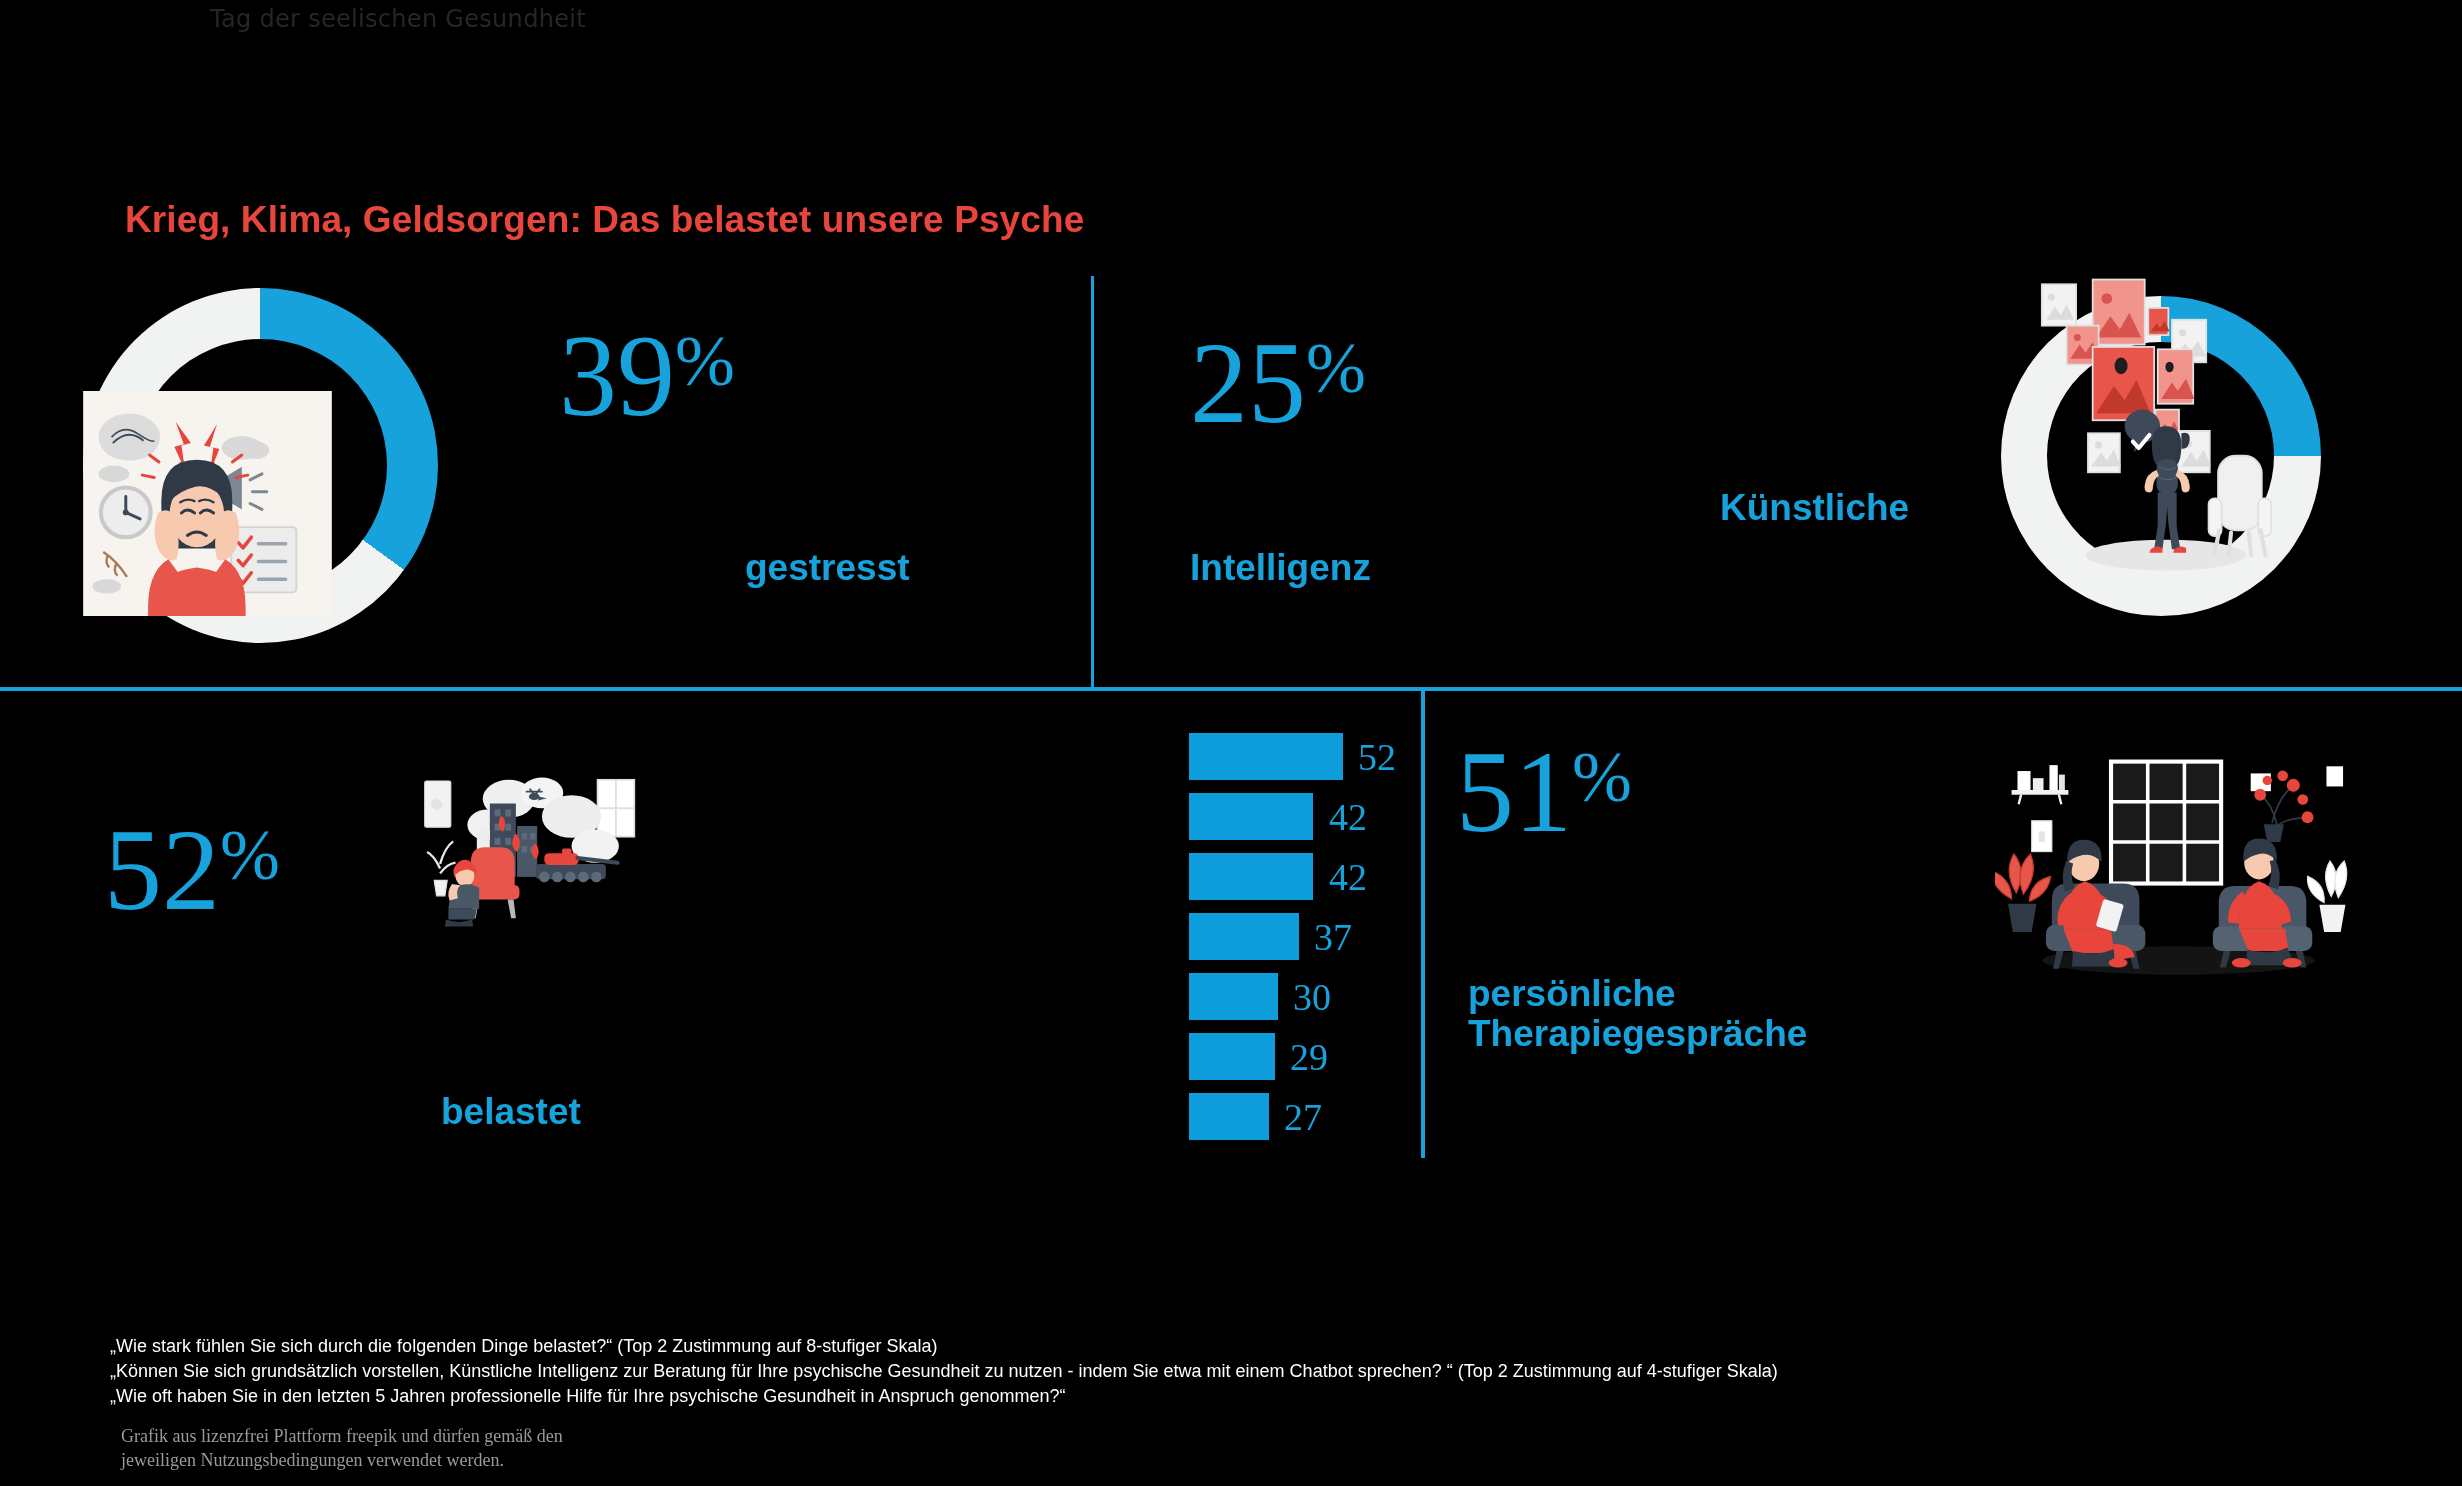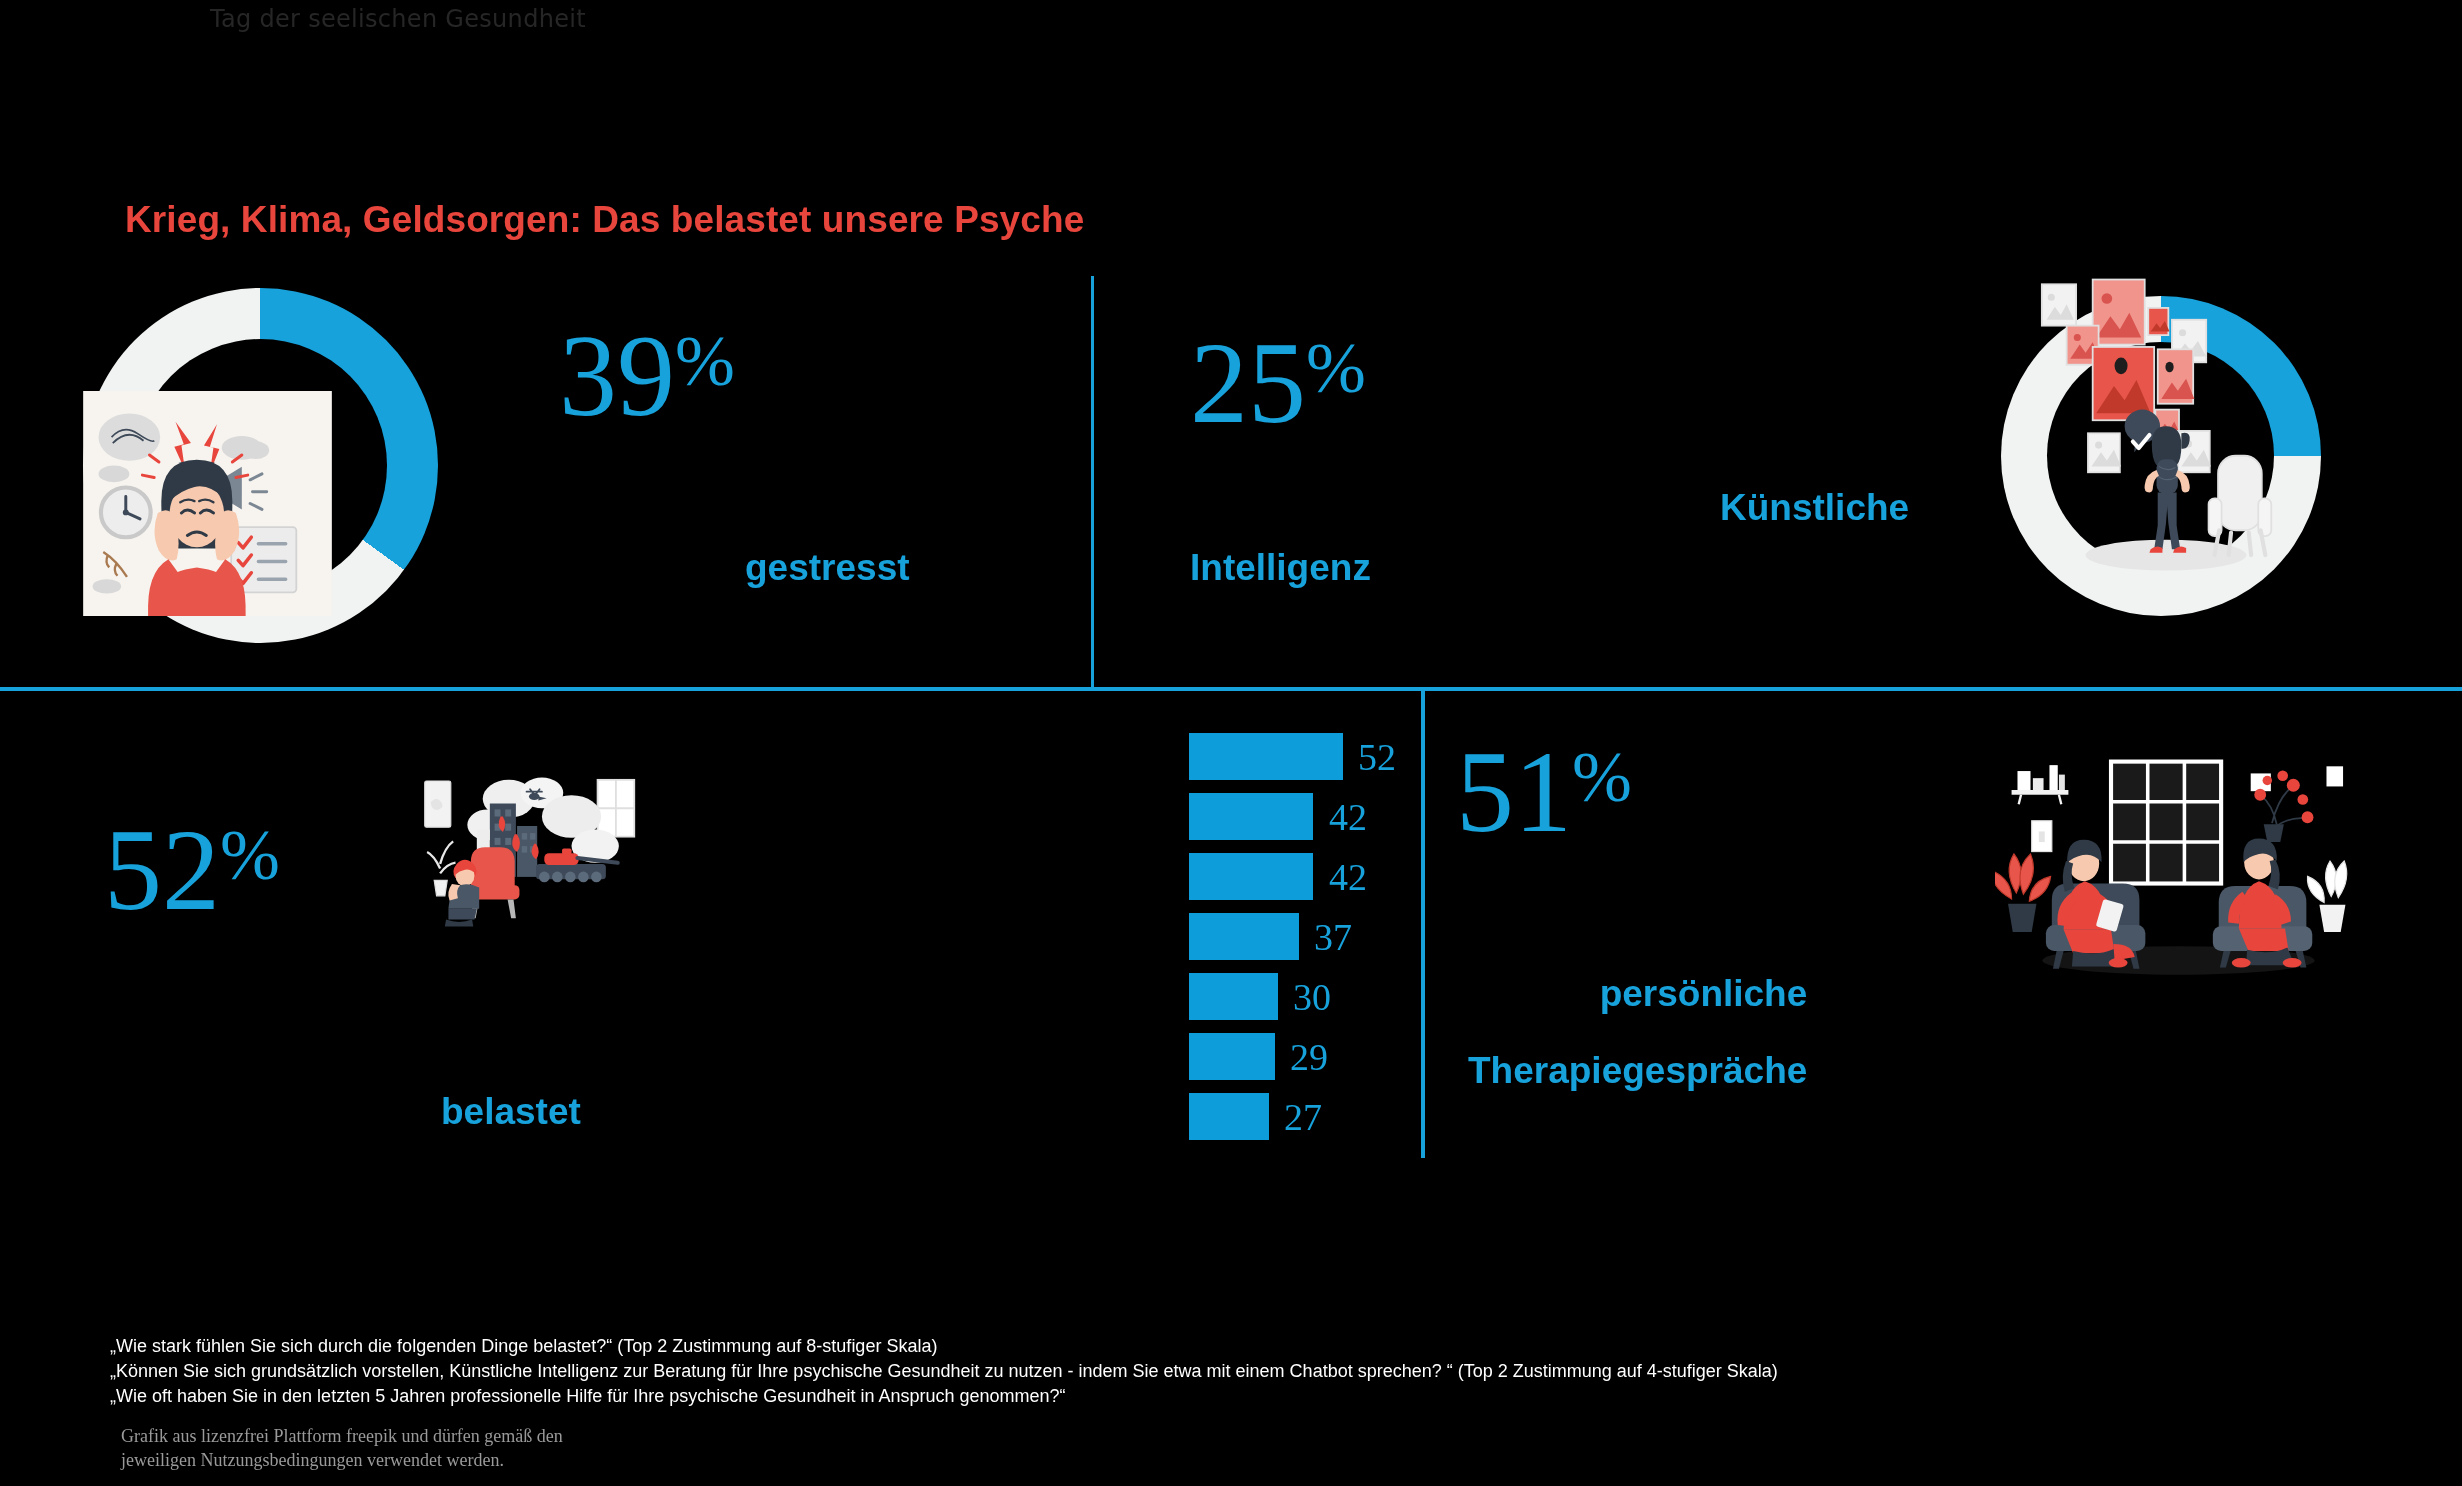--- a/index.html
+++ b/index.html
@@ -74,22 +74,22 @@
   .stat-cap{
     position:absolute;
     font-family:"Liberation Sans Narrow","Liberation Sans",sans-serif;
     font-weight:700;color:#17A2DC;line-height:1.08;white-space:nowrap;
   }
   #cap-gestresst{left:745px;top:548px;font-size:37px;}
   #cap-intelligenz{left:1190px;top:548px;font-size:37px;}
   #cap-kuenstliche{left:1720px;top:488px;font-size:37px;}
   #cap-belastet{left:441px;top:1092px;font-size:37px;}
   #cap-therapie{left:1468px;top:974px;font-size:37px;text-align:center;}
-  #cap-therapie .l1{display:block;text-align:right;}
-  #cap-therapie .l2{display:block;text-align:center;margin-top:37px;}
+  #cap-therapie .l1{display:block;text-align:left;}
+  #cap-therapie .l2{display:block;text-align:center;}
 
   
   #barchart{position:absolute;left:1189px;top:733px;width:231px;height:408px;}
   .bar-row{position:relative;height:47px;margin-bottom:13px;}
   .bar{
     position:absolute;left:0;top:0;height:47px;background:#0D9DDB;
   }
   .bar-val{
     position:absolute;top:50%;transform:translateY(-50%);
     font-family:"Liberation Serif","DejaVu Serif",serif;

